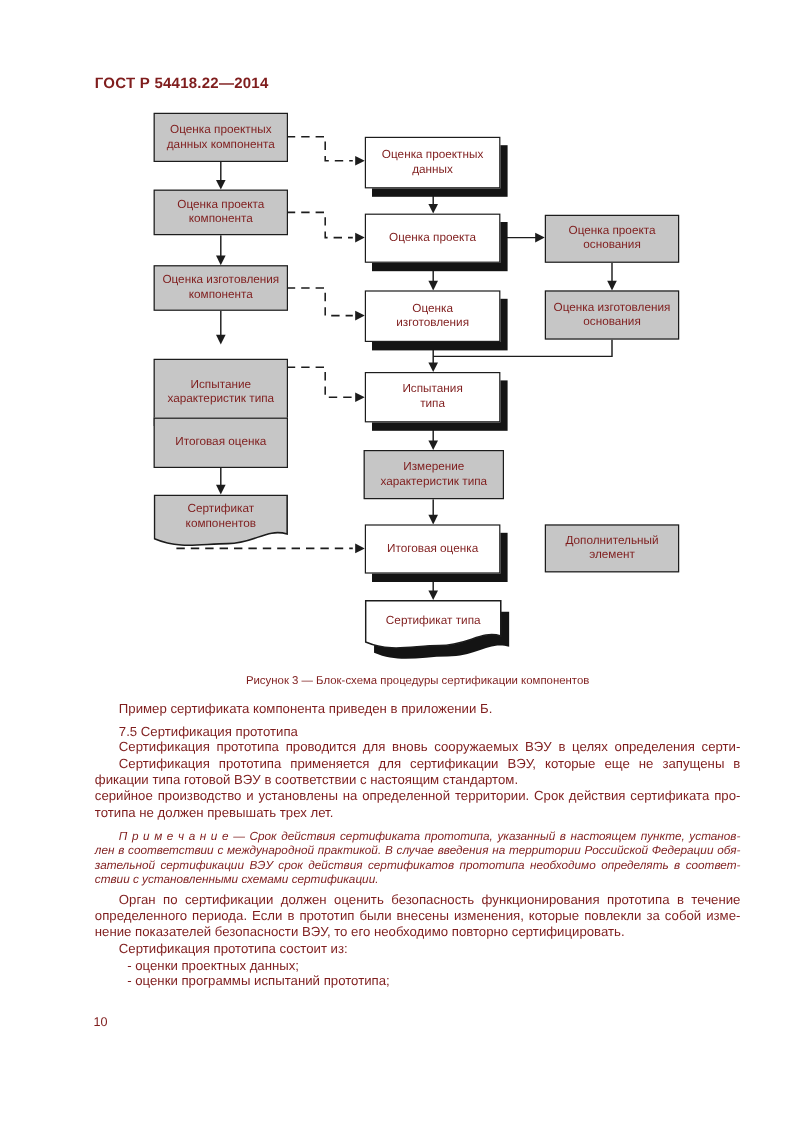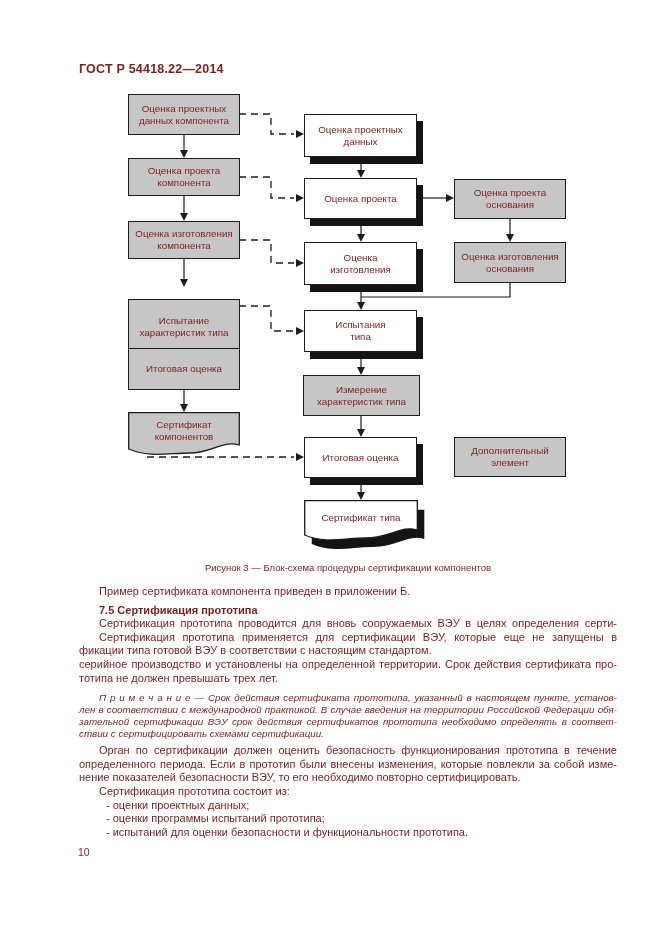--- a/index.html
+++ b/index.html
@@ -13,21 +13,21 @@
   .gray{background:#c6c6c6;border:1.3px solid #1c1c1c;}
   .white{background:#ffffff;border:1.3px solid #1c1c1c;box-shadow:6px 7px 0 0 #141414;}
   .doc{position:absolute;z-index:2;}
   .doc .lbl{position:absolute;left:0;top:4px;width:100%;height:30px;display:flex;align-items:center;
        justify-content:center;text-align:center;font-size:9.8px;line-height:1.22;white-space:pre-line;}
   .caption{position:absolute;left:79px;top:562px;width:538px;text-align:center;font-size:9.5px;z-index:2;}
   .txt{position:absolute;left:79px;top:585px;width:538px;font-size:11px;line-height:13.6px;z-index:2;}
   .ln{text-align:justify;}
   .jf{text-align-last:justify;}
   .ind{text-indent:20px;}
-  .bold{font-weight:bold;}
+  .bold{font-weight:normal;}
   .intro{margin-top:0;}
   .h75{margin-top:5px;}
   .note{font-size:9.8px;line-height:12px;font-style:italic;margin-top:7px;margin-bottom:4px;}
   .li{padding-left:27px;}
   .pgnum{position:absolute;left:78px;top:846px;font-size:10.5px;z-index:2;}
 </style>
 </head>
 <body>
 
 <div class="page">
@@ -162,25 +162,24 @@
     <div class="ln ind bold h75">7.5 Сертификация прототипа</div>
     <div class="ln jf ind">Сертификация прототипа проводится для вновь сооружаемых ВЭУ в целях определения серти-</div>
     <div class="ln jf ind">Сертификация прототипа применяется для сертификации ВЭУ, которые еще не запущены в</div>
     <div class="ln">фикации типа готовой ВЭУ в соответствии с настоящим стандартом.</div>
     <div class="ln jf">серийное производство и установлены на определенной территории. Срок действия сертификата про-</div>
     <div class="ln">тотипа не должен превышать трех лет.</div>
     <div class="note">
       <div class="ln jf ind">П р и м е ч а н и е — Срок действия сертификата прототипа, указанный в настоящем пункте, установ-</div>
       <div class="ln jf">лен в соответствии с международной практикой. В случае введения на территории Российской Федерации обя-</div>
       <div class="ln jf">зательной сертификации ВЭУ срок действия сертификатов прототипа необходимо определять в соответ-</div>
-      <div class="ln">ствии с сертифицировать схемами сертификации.</div>
+      <div class="ln">ствии с установленными схемами сертификации.</div>
     </div>
     <div class="ln jf ind">Орган по сертификации должен оценить безопасность функционирования прототипа в течение</div>
     <div class="ln jf">определенного периода. Если в прототип были внесены изменения, которые повлекли за собой изме-</div>
     <div class="ln">нение показателей безопасности ВЭУ, то его необходимо повторно сертифицировать.</div>
     <div class="ln ind">Сертификация прототипа состоит из:</div>
     <div class="ln li">- оценки проектных данных;</div>
     <div class="ln li">- оценки программы испытаний прототипа;</div>
-    <div class="ln li">- испытаний для оценки безопасности и функциональности прототипа.</div>
   </div>
 
   <div class="pgnum">10</div>
 </div>
 
 </body></html>

